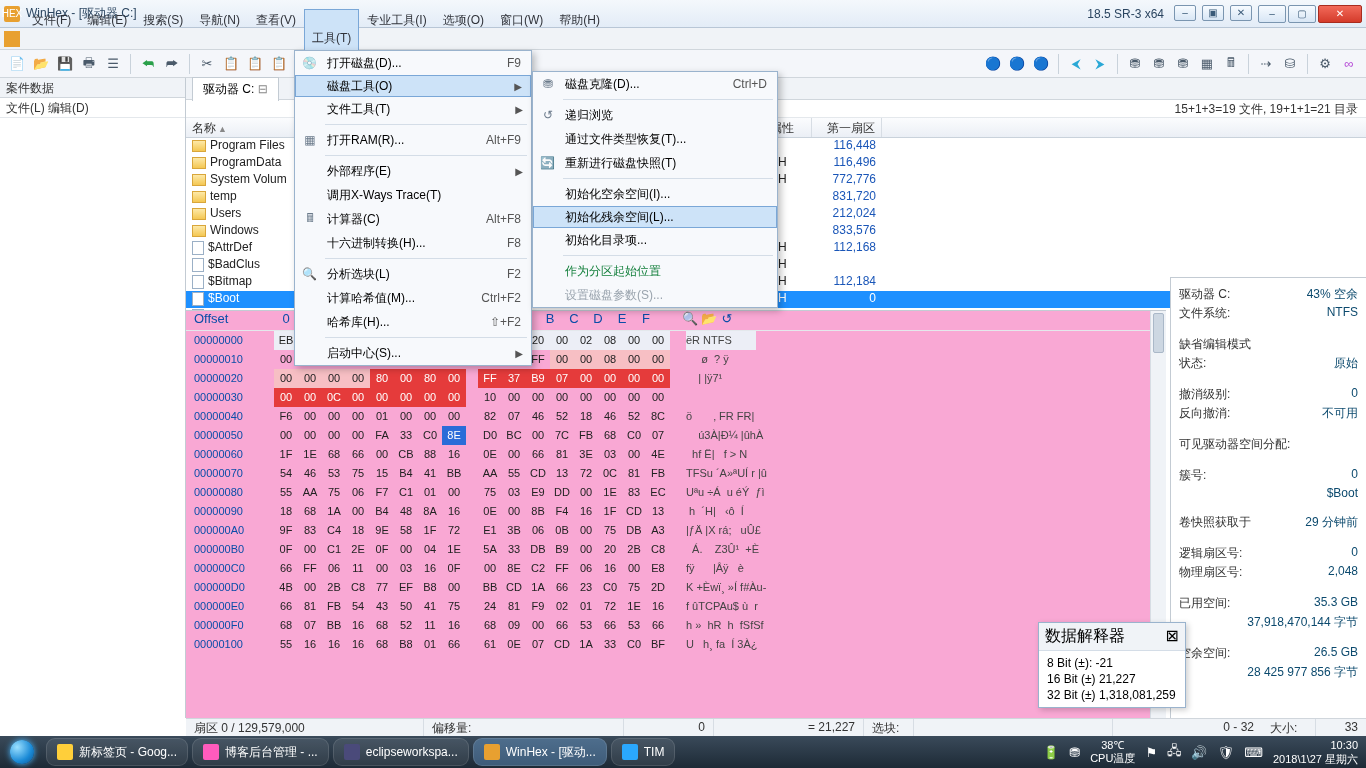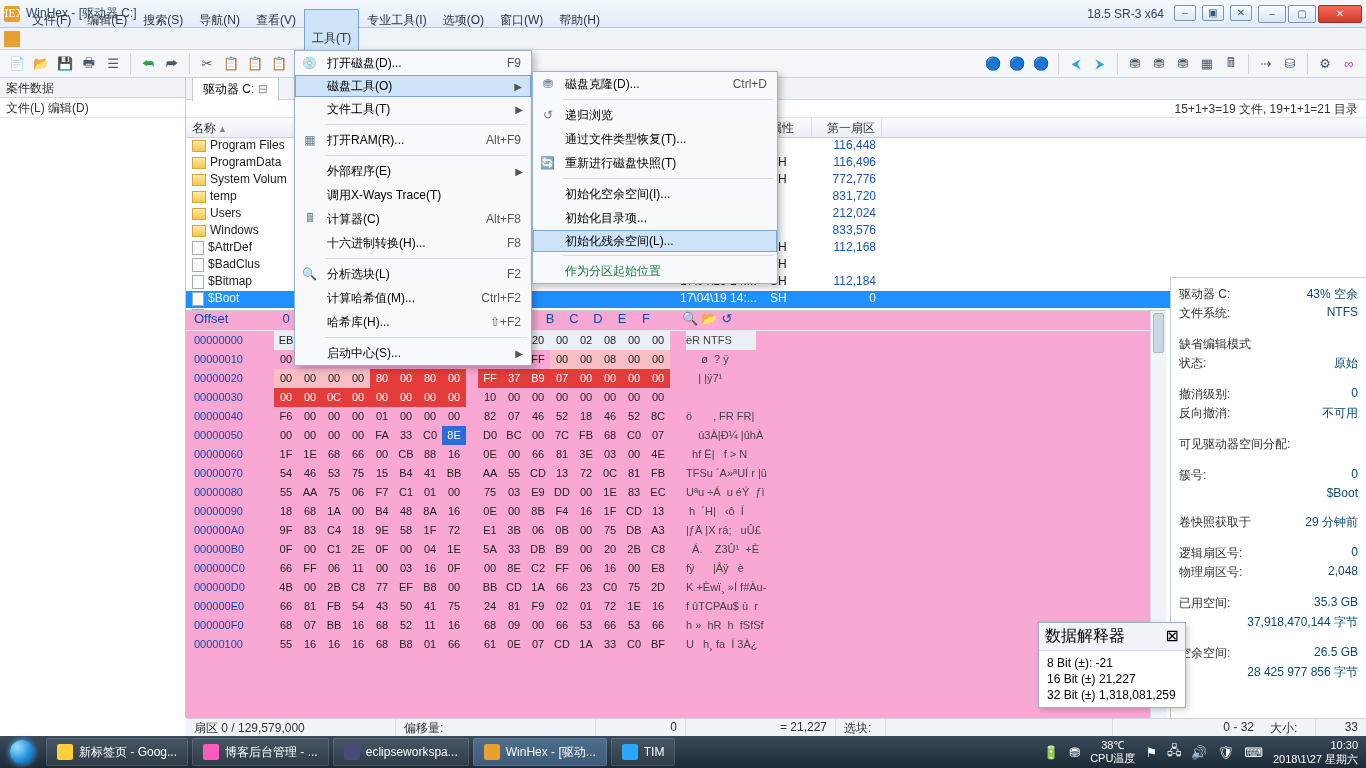--- a/index.html
+++ b/index.html
@@ -1,20 +1,20 @@
 <!DOCTYPE html>
 <html><head>
 <meta charset="utf-8">
 <style>
 * { margin:0; padding:0; box-sizing:border-box; font-family:"Microsoft YaHei","Segoe UI",Tahoma,sans-serif; }
 body { width:1366px; height:768px; background:#fff; font-size:12px; overflow:hidden; position:relative; }
 
 
 .titlebar { height:28px; background:linear-gradient(#f4f8fc,#e3ecf7); border-bottom:1px solid #b8c6d6; display:flex; align-items:center; padding:0 4px; }
-.titlebar .icon { width:16px; height:16px; background:#e8a030; border-radius:2px; margin-right:6px; display:inline-flex;align-items:center;justify-content:center;font-size:12px;color:#fff;font-family:Liberation Serif, serif;}
+.titlebar .icon { width:16px; height:16px; background:#e8a030; border-radius:2px; margin-right:6px; display:inline-flex;align-items:center;justify-content:center;font-size:10px;color:#fff;}
 .titlebar .title { color:#2b4560; font-size:12px; }
 .titlebar .spacer { flex:1; }
 .titlebar .ver { color:#2b4560; font-size:12px; margin-right:8px; }
 .winbtns { display:flex; }
 .winbtn { width:28px; height:18px; margin-left:2px; border:1px solid #7a95b0; background:linear-gradient(#f7fbff,#d8e6f5); border-radius:2px; display:flex;align-items:center;justify-content:center;font-size:10px;color:#3a5a78;}
 .winbtn.close { background:linear-gradient(#f26a5a,#d43b2b); border-color:#a82c1f; color:#fff; width:44px;}
 .winbtn.small { width:22px; height:16px; margin-right:4px;}
 
 
 .menubar { height:22px; display:flex; align-items:center; border-bottom:1px solid #d0d6dc; background:#f0f3f7; padding:0 4px; }
@@ -98,21 +98,21 @@
 
 
 .statusbar{position:absolute;left:186px;right:0;bottom:32px;height:18px;background:#f0f3f7;border-top:1px solid #d0d6dc;display:flex;font-size:12px;color:#333;}
 .statusbar .cell{padding:1px 8px;border-right:1px solid #d7dde4;}
 .statusbar .cell.r{margin-left:auto;text-align:right;border-left:1px solid #d7dde4;border-right:none;}
 
 
 .taskbar{position:absolute;left:0;right:0;bottom:0;height:32px;background:linear-gradient(#3a4a5a,#1d2a36);display:flex;align-items:center;color:#fff;font-size:12px;}
 .startbtn{width:44px;height:32px;display:flex;align-items:center;justify-content:center;}
 .orb{width:24px;height:24px;border-radius:50%;background:radial-gradient(circle at 30% 30%,#9be0ff,#1a8ad6 60%,#0b5290);box-shadow:0 0 6px #4ab8ff;}
-.tbitem{display:flex;align-items:center;height:28px;padding:0 10px;margin:0 2px;background:rgba(255,255,255,.08);border:1px solid rgba(255,255,255,.12);border-radius:2px;max-width:170px;overflow:hidden;white-space:nowrap;}
+.tbitem{display:flex;align-items:center;height:28px;padding:0 10px;margin:0 2px;background:rgba(255,255,255,.08);border:1px solid rgba(255,255,255,.12);border-radius:9px;max-width:170px;overflow:hidden;white-space:nowrap;}
 .tbitem.active{background:rgba(120,180,240,.35);}
 .tbitem .ic{width:16px;height:16px;margin-right:6px;border-radius:2px;}
 .tray{margin-left:auto;display:flex;align-items:center;gap:10px;padding:0 8px;}
 .tray .clk{text-align:right;line-height:14px;font-size:11px;}
 .tray .ico{font-size:13px;}
 
 
 .datainterp{position:absolute;right:180px;bottom:60px;width:148px;background:#fff;border:1px solid #9ab3cd;box-shadow:2px 2px 6px rgba(0,0,0,.2);z-index:40;}
 .datainterp .dh{background:#f0f3f7;border-bottom:1px solid #d4dde7;padding:3px 6px;font-size:16px;display:flex;justify-content:space-between;}
 .datainterp .db{padding:4px 8px;font-size:12px;line-height:16px;}
@@ -895,46 +895,49 @@
       <span>通过文件类型恢复(T)...</span>
     </div>
     <div class="mrow">
       <span class="micon">🔄</span>
       <span>重新进行磁盘快照(T)</span>
     </div>
     <div class="msep"></div>
     <div class="mrow">
       <span>初始化空余空间(I)...</span>
     </div>
-    <div class="mrow">
-      <span>初始化目录项...</span>
-    </div>
     <div class="mrow hl">
       <span>初始化残余空间(L)...</span>
+    </div>
+    <div class="mrow">
+      <span>初始化目录项...</span>
     </div>
     <div class="msep"></div>
     <div class="mrow" style="color: #15803d;">
       <span>作为分区起始位置</span>
+    </div>
+    <div class="mrow" style="color: rgb(154, 164, 174);">
+      <span>设置磁盘参数(S)...</span>
     </div>
   </div>
 
 <div class="datainterp">
   <div class="dh">
       <span>数据解释器</span>
       <span>⊠</span>
     </div>
   <div class="db" id="dibody">
       <div>8 Bit (±): -21</div>
       <div>16 Bit (±) 21,227</div>
       <div>32 Bit (±) 1,318,081,259</div>
     </div>
 </div>
 
 <div class="statusbar">
-  <div class="cell" style="width:210px">扇区 0 / 129,579,000</div>
+  <div class="cell" style="width:238px">扇区 0 / 129,579,000</div>
   <div class="cell" style="width:200px"><span>偏移量:</span></div>
   <div class="cell" style="width:90px;text-align:right">0</div>
   <div class="cell" style="width:150px;text-align:right">= 21,227</div>
   <div class="cell" style="width:50px">选块:</div>
   <div class="cell r" style="width:150px"><span>0 - 32</span></div>
   <div class="cell" style="width:54px"><span>大小:</span></div>
   <div class="cell" style="width:50px;text-align:right;border-right:none">33</div>
 </div>
 
 <div class="taskbar">

